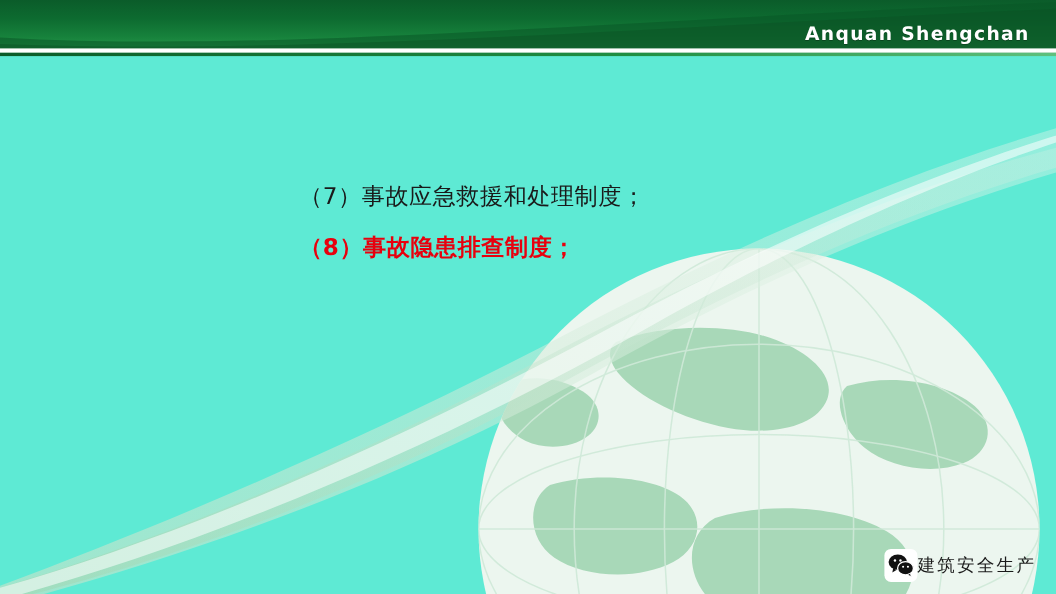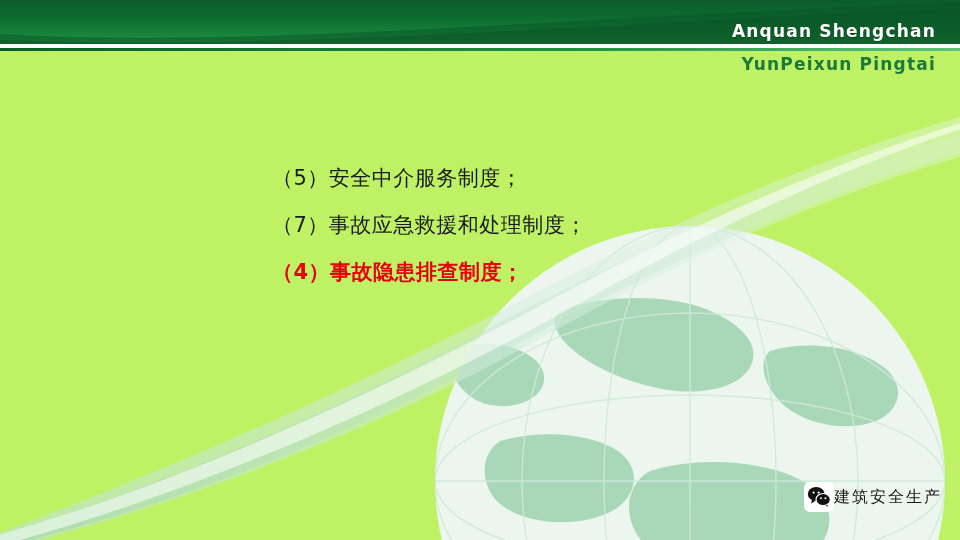--- a/index.html
+++ b/index.html
@@ -10,21 +10,21 @@
   body {
     width: 960px;
     height: 540px;
     overflow: hidden;
     font-family: "Liberation Sans", sans-serif;
   }
   .slide {
     position: relative;
     width: 960px;
     height: 540px;
-    background: #bef264;
+    background: #5eead4;
     overflow: hidden;
   }
 
   
   .header {
     position: absolute;
     left: 0;
     top: 0;
     width: 960px;
     height: 48px;
@@ -101,21 +101,21 @@
     white-space: nowrap;
     letter-spacing: 0.5px;
   }
   .line.dark { color: #1a1a1a; }
   .line.red  { color: #e8000d; font-weight: bold; }
 
   
   .footer-logo {
     position: absolute;
     right: 18px;
-    bottom: 28px;
+    bottom: 11px;
     display: flex;
     align-items: center;
     gap: 0;
   }
   .wechat-icon {
     width: 30px;
     height: 30px;
     border-radius: 6px;
     background: #ffffff;
     display: flex;
@@ -139,23 +139,20 @@
       <path d="M0,48 L960,48 L960,0 L0,0 Z" fill="none"></path>
       <path d="M0,34 C250,48 520,20 960,2 L960,48 L0,48 Z" fill="#0a5527" opacity="0.55"></path>
       <path d="M0,40 C280,50 560,26 960,8 L960,48 L0,48 Z" fill="#0a4f24" opacity="0.45"></path>
     </svg>
     <div class="brand">
       <div class="brand-line1">Anquan Shengchan</div>
     </div>
   </div>
   <div class="header-underline"></div>
   <div class="header-rule"></div>
-  <div class="brand" style="top:52px;">
-    <div class="brand-line2">YunPeixun Pingtai</div>
-  </div>
 
   <svg class="bg-decor" viewBox="0 0 960 489" preserveAspectRatio="none">
     <defs>
       <clipPath id="globeClip">
         <circle cx="690" cy="430" r="255"></circle>
       </clipPath>
       <linearGradient id="swoosh1" x1="0" y1="1" x2="1" y2="0">
         <stop offset="0%" stop-color="#bfe3c9" stop-opacity="0.9"></stop>
         <stop offset="100%" stop-color="#e8f5ec" stop-opacity="0.5"></stop>
       </linearGradient>
@@ -187,23 +184,22 @@
     </g>
 
     <g>
       <path d="M-20,489 C140,430 330,350 520,250 C700,156 850,96 980,60 L980,100 C840,140 700,198 540,288 C360,388 180,450 40,489 Z" fill="url(#swoosh1)" opacity="0.75"></path>
       <path d="M-20,489 C120,450 300,378 480,282 C660,186 830,116 980,78 L980,96 C840,134 690,198 520,292 C340,392 160,456 30,489 Z" fill="url(#swoosh2)" opacity="0.65"></path>
       <path d="M-20,489 C160,440 360,352 560,244 C740,148 880,96 980,66 L980,72 C880,104 750,156 580,252 C380,364 180,444 20,489 Z" fill="#ffffff" opacity="0.55"></path>
     </g>
   </svg>
 
   <div class="content">
-    <div class="line dark">（5）安全中介服务制度；</div>
     <div class="line dark">（7）事故应急救援和处理制度；</div>
-    <div class="line red">（4）事故隐患排查制度；</div>
+    <div class="line red">（8）事故隐患排查制度；</div>
   </div>
 
   <div class="footer-logo">
     <span class="wechat-icon">
       <svg width="26" height="26" viewBox="0 0 26 26">
         <ellipse cx="10.2" cy="10" rx="8.4" ry="7" fill="#111111"></ellipse>
         <polygon points="6,15.4 5.2,19.4 9,17.2" fill="#111111"></polygon>
         <ellipse cx="17.2" cy="15.6" rx="7.2" ry="6.1" fill="#111111" stroke="#ffffff" stroke-width="1.2"></ellipse>
         <polygon points="21.6,20 22.4,23.4 19,21.6" fill="#111111" stroke="#ffffff" stroke-width="0.8"></polygon>
         <circle cx="7.6" cy="8.6" r="1.1" fill="#ffffff"></circle>

